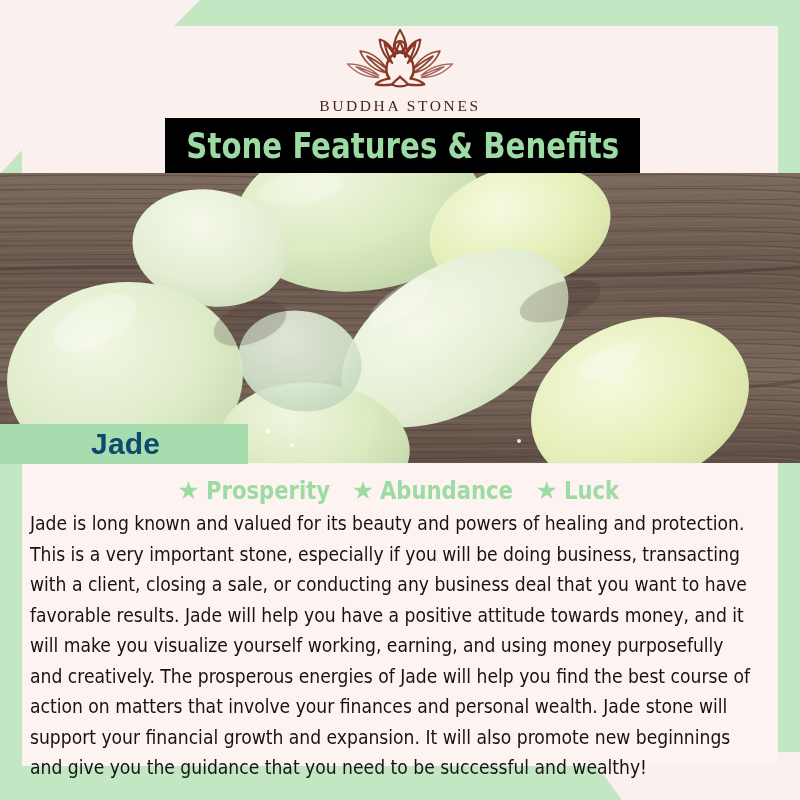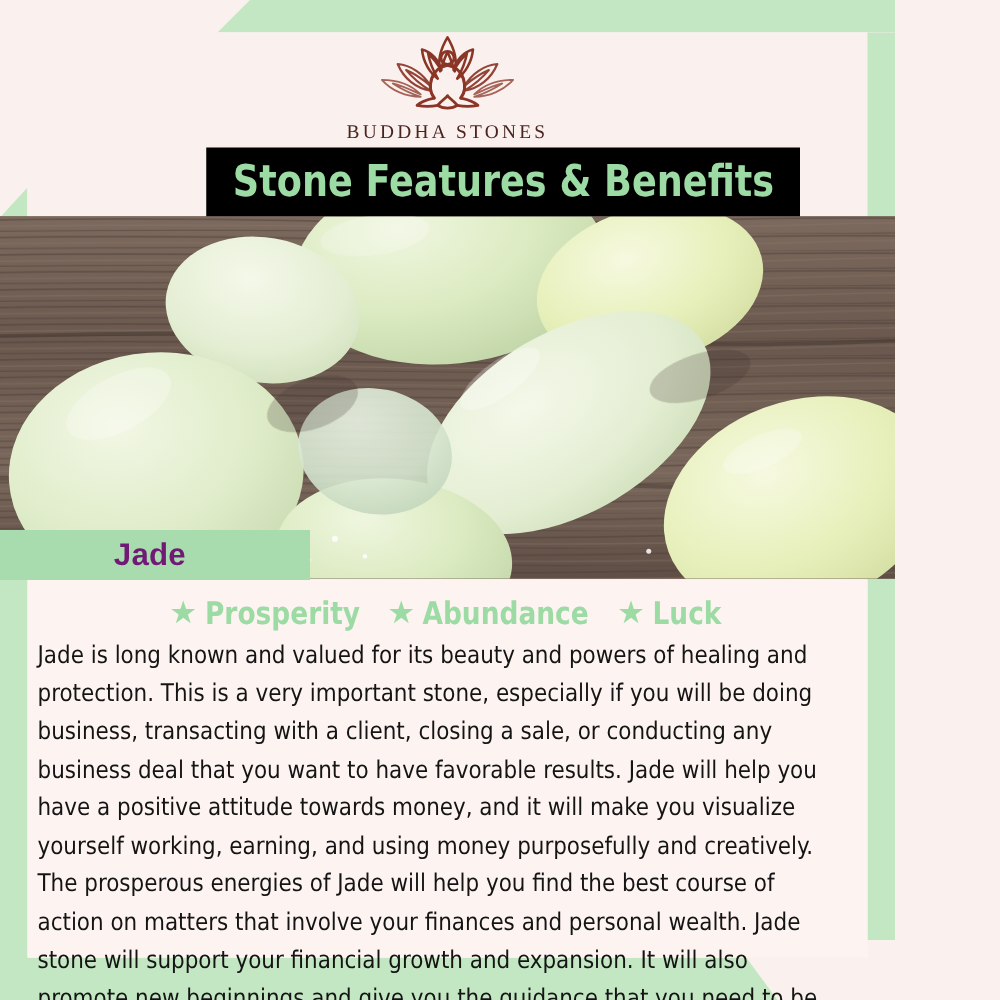--- a/index.html
+++ b/index.html
@@ -8,21 +8,21 @@
   }
   body {
     width: 800px;
     height: 800px;
     overflow: hidden;
     font-family: "Liberation Sans", sans-serif;
     background: #faf0ee;
   }
   .poster {
     position: relative;
-    width: 716px;
+    width: 800px;
     height: 800px;
     background: #faf0ee;
     overflow: hidden;
   }
 
   
   .deco-top {
     position: absolute;
     top: 0; left: 0; right: 0;
     height: 26px;
@@ -135,22 +135,22 @@
     left: 0;
     width: 248px;
     height: 40px;
     background: #a8dcae;
     z-index: 3;
     display: flex;
     align-items: center;
   }
   .jade-label {
     margin-left: 91px;
-    color: #701a75;
-    font-size: 25px;
+    color: #0c4a6e;
+    font-size: 30px;
     font-weight: bold;
     letter-spacing: 0.2px;
   }
 
   
   .content {
     position: absolute;
     top: 464px;
     left: 22px;
     right: 22px;

